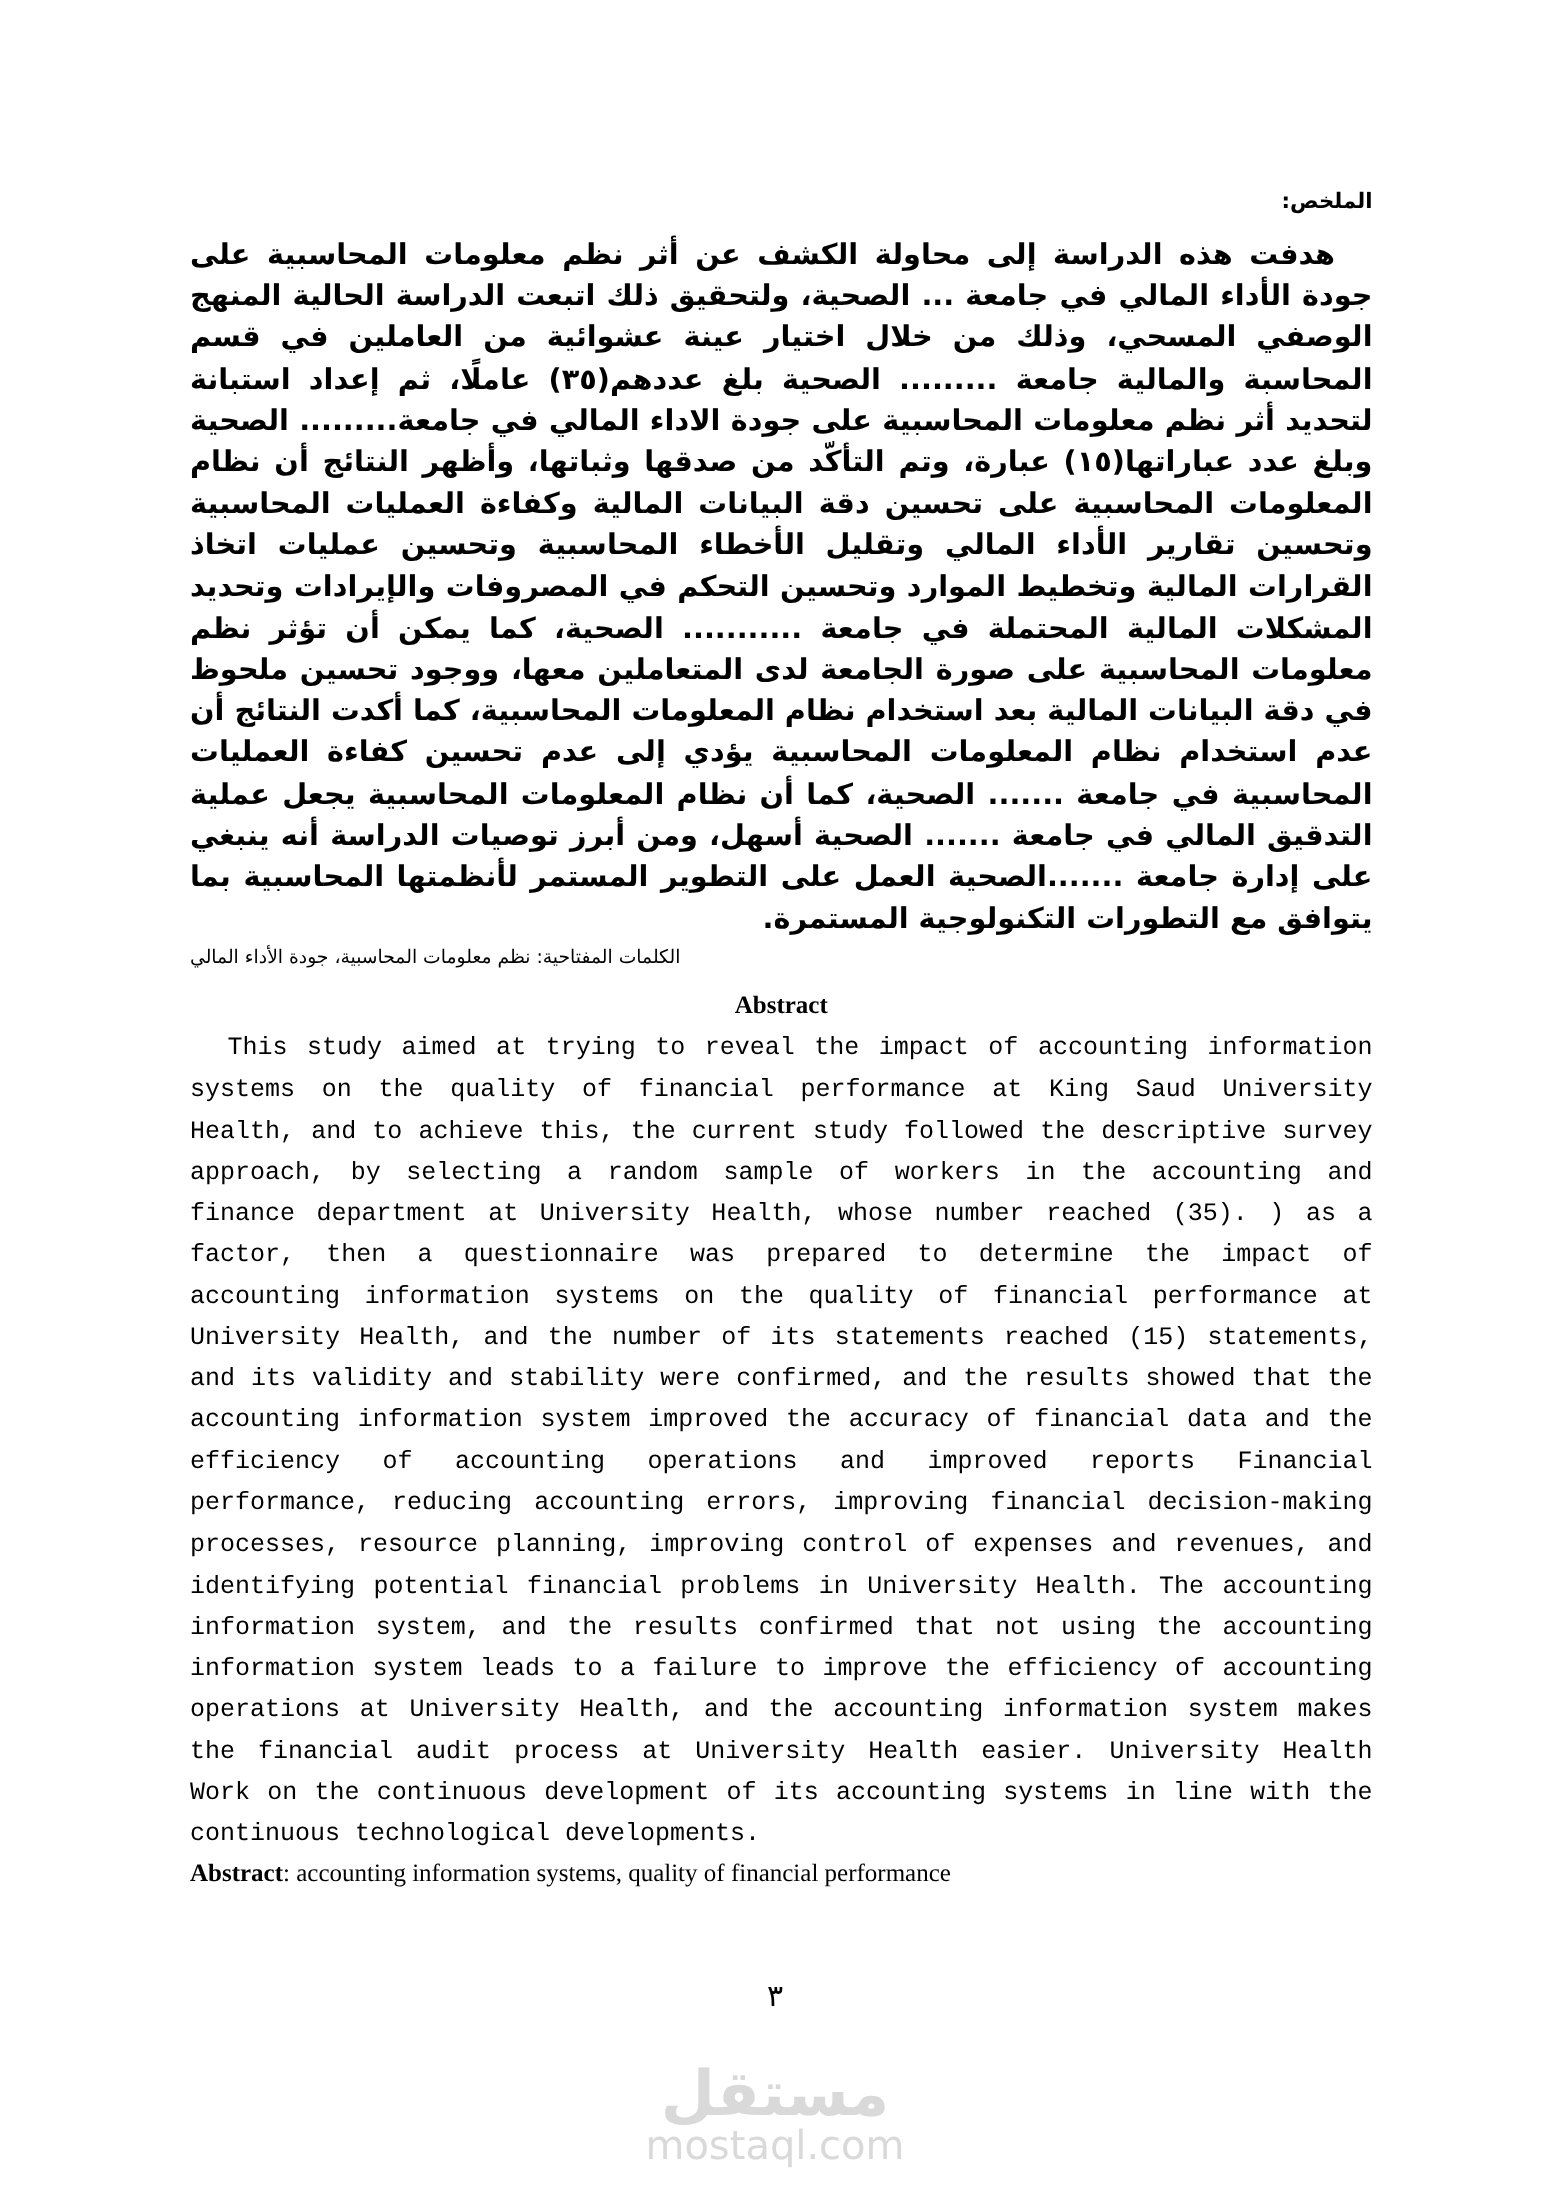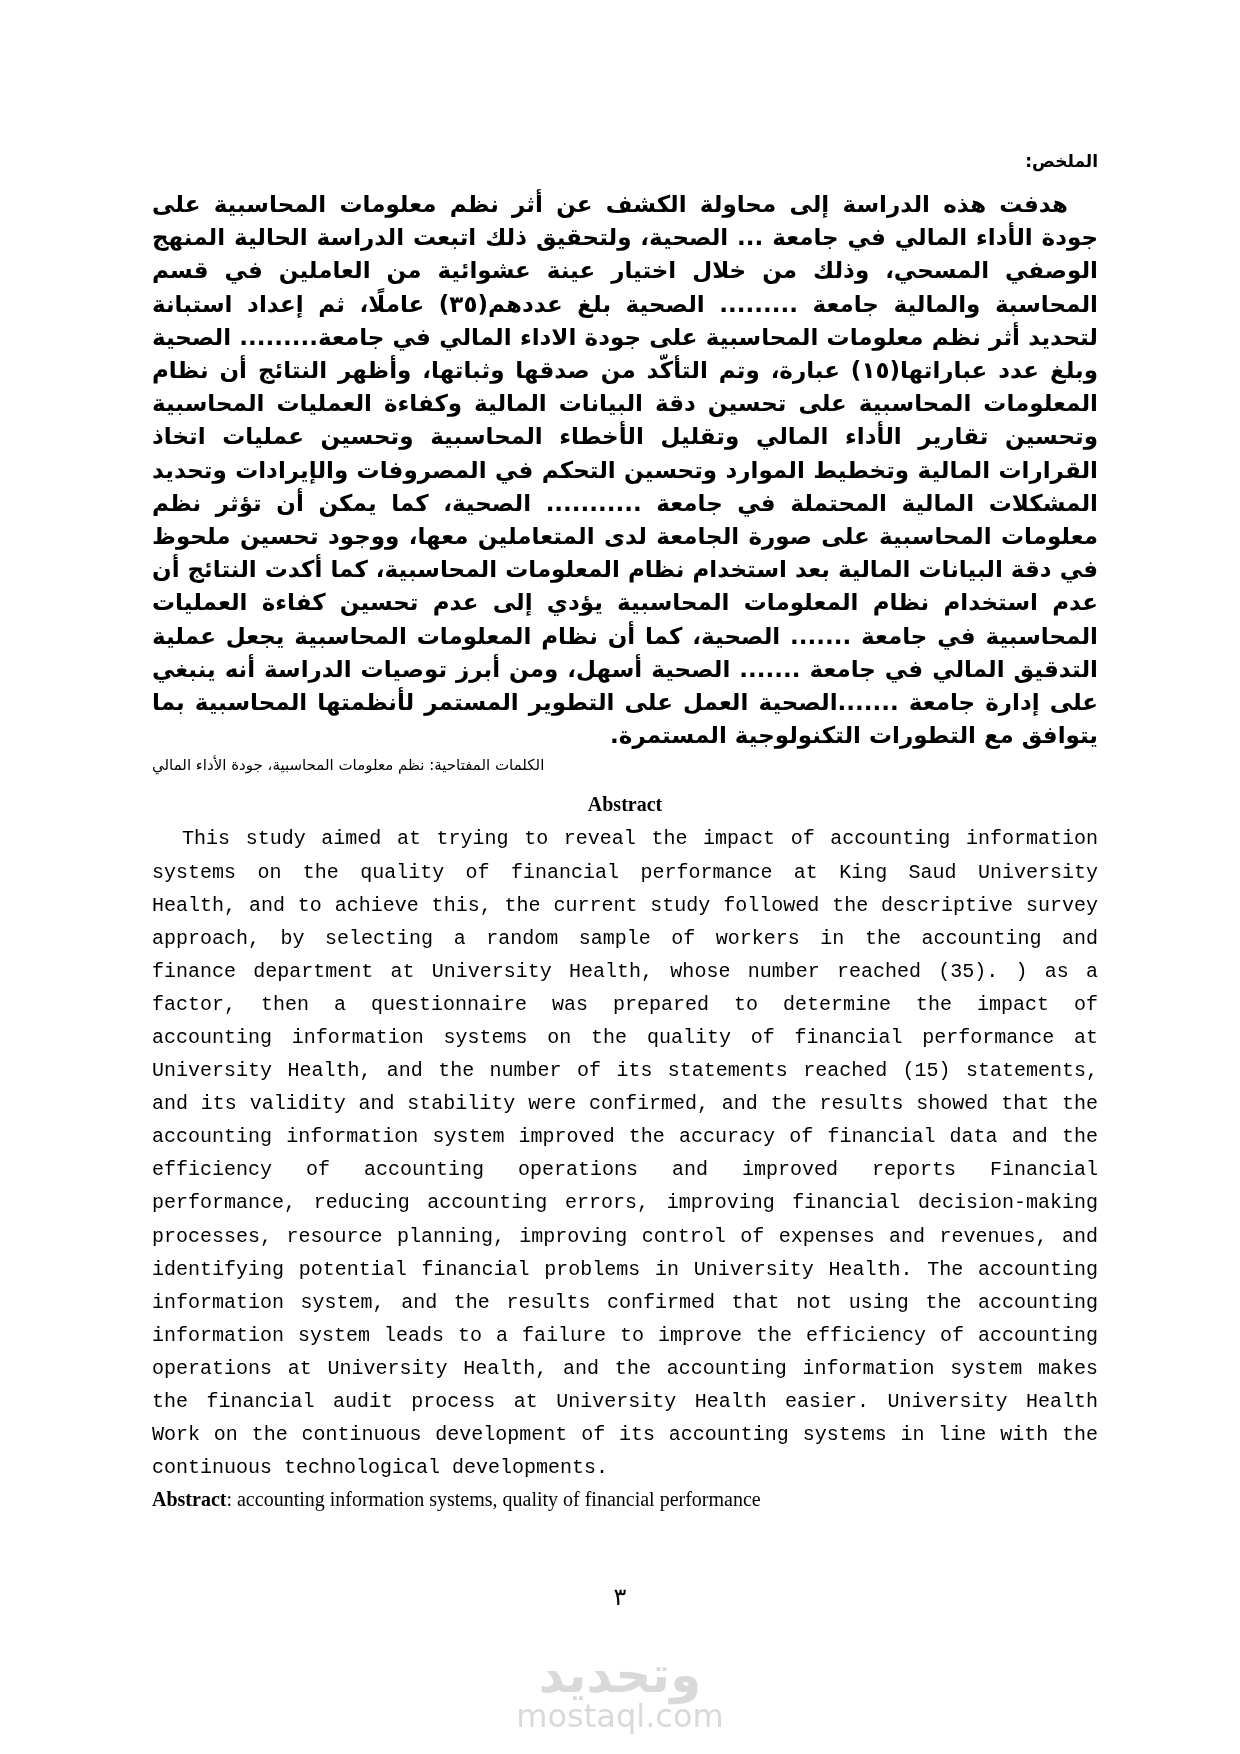--- a/index.html
+++ b/index.html
@@ -130,15 +130,15 @@
     <h2 class="en-title">Abstract</h2>
     <p class="en-body">This study aimed at trying to reveal the impact of accounting information systems on the quality of financial performance at King Saud University Health, and to achieve this, the current study followed the descriptive survey approach, by selecting a random sample of workers in the accounting and finance department at University Health, whose number reached (35). ) as a factor, then a questionnaire was prepared to determine the impact of accounting information systems on the quality of financial performance at University Health, and the number of its statements reached (15) statements, and its validity and stability were confirmed, and the results showed that the accounting information system improved the accuracy of financial data and the efficiency of accounting operations and improved reports Financial performance, reducing accounting errors, improving financial decision-making processes, resource planning, improving control of expenses and revenues, and identifying potential financial problems in University Health. The accounting information system, and the results confirmed that not using the accounting information system leads to a failure to improve the efficiency of accounting operations at University Health, and the accounting information system makes the financial audit process at University Health easier. University Health Work on the continuous development of its accounting systems in line with the continuous technological developments.</p>
     <p class="en-keywords"><span class="kw-label">Abstract</span><span>: accounting information systems, quality of financial performance</span></p>
   </section>
 
 </div>
 
 <div class="page-number">٣</div>
 
 <div class="watermark">
-  <span class="wm-ar">وتحديد</span>
+  <span class="wm-ar">مستقل</span>
   <span class="wm-en">mostaql.com</span>
 </div>
 
 </body></html>

